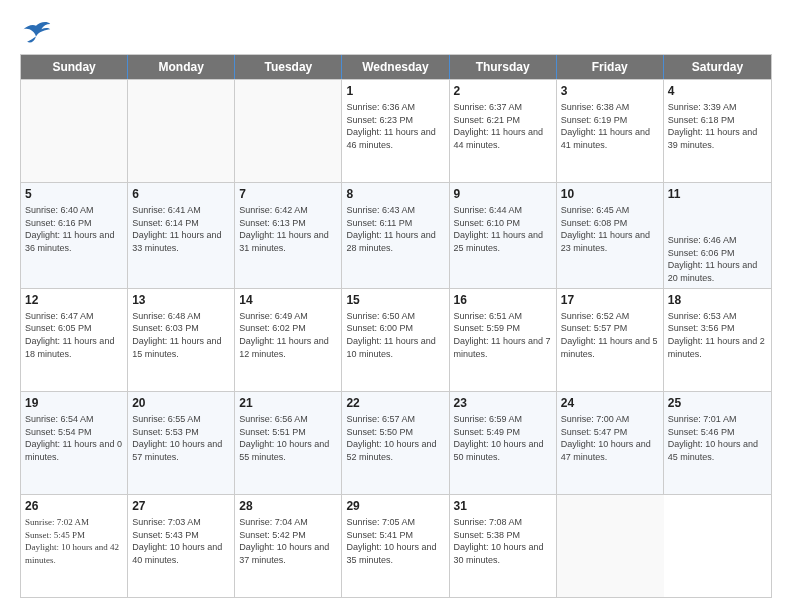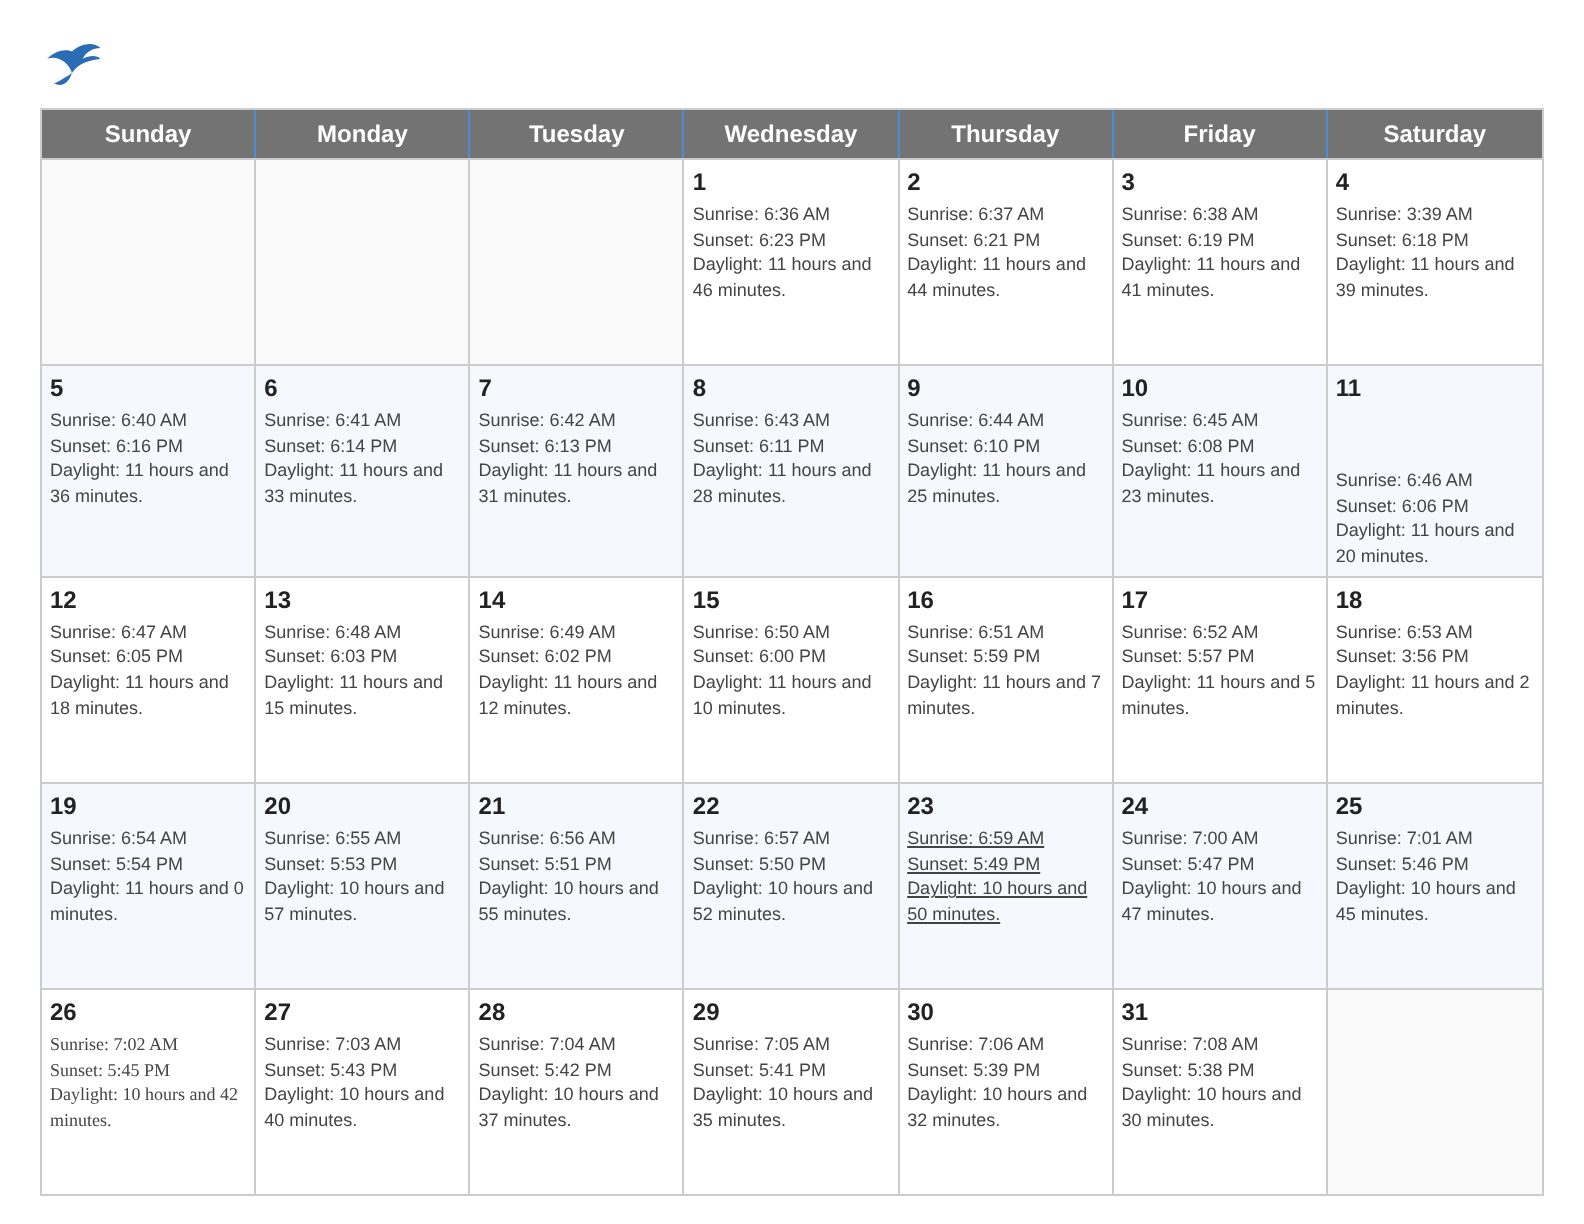--- a/index.html
+++ b/index.html
@@ -278,21 +278,21 @@
 Daylight: 10 hours and 55 minutes.</div>
           </div>
           <div class="cal-cell">
             <span class="day-num">22</span>
             <div class="cell-info" style="white-space: pre-line;">Sunrise: 6:57 AM
 Sunset: 5:50 PM
 Daylight: 10 hours and 52 minutes.</div>
           </div>
           <div class="cal-cell">
             <span class="day-num">23</span>
-            <div class="cell-info" style="white-space: pre-line; text-decoration: underline;">Sunrise: 6:59 AM
+            <div class="cell-info" style="white-space: pre-line;">Sunrise: 6:59 AM
 Sunset: 5:49 PM
 Daylight: 10 hours and 50 minutes.</div>
           </div>
           <div class="cal-cell">
             <span class="day-num">24</span>
             <div class="cell-info" style="white-space: pre-line;">Sunrise: 7:00 AM
 Sunset: 5:47 PM
 Daylight: 10 hours and 47 minutes.</div>
           </div>
           <div class="cal-cell">
@@ -321,26 +321,20 @@
 Sunset: 5:42 PM
 Daylight: 10 hours and 37 minutes.</div>
           </div>
           <div class="cal-cell">
             <span class="day-num">29</span>
             <div class="cell-info" style="white-space: pre-line;">Sunrise: 7:05 AM
 Sunset: 5:41 PM
 Daylight: 10 hours and 35 minutes.</div>
           </div>
           <div class="cal-cell">
-            <span class="day-num">30</span>
-            <div class="cell-info" style="white-space: pre-line;">Sunrise: 7:06 AM
-Sunset: 5:39 PM
-Daylight: 10 hours and 32 minutes.</div>
-          </div>
-          <div class="cal-cell">
             <span class="day-num">31</span>
             <div class="cell-info" style="white-space: pre-line;">Sunrise: 7:08 AM
 Sunset: 5:38 PM
 Daylight: 10 hours and 30 minutes.</div>
           </div>
           <div class="cal-cell empty"></div>
         </div>
       </div>
   </div>
 </div>

